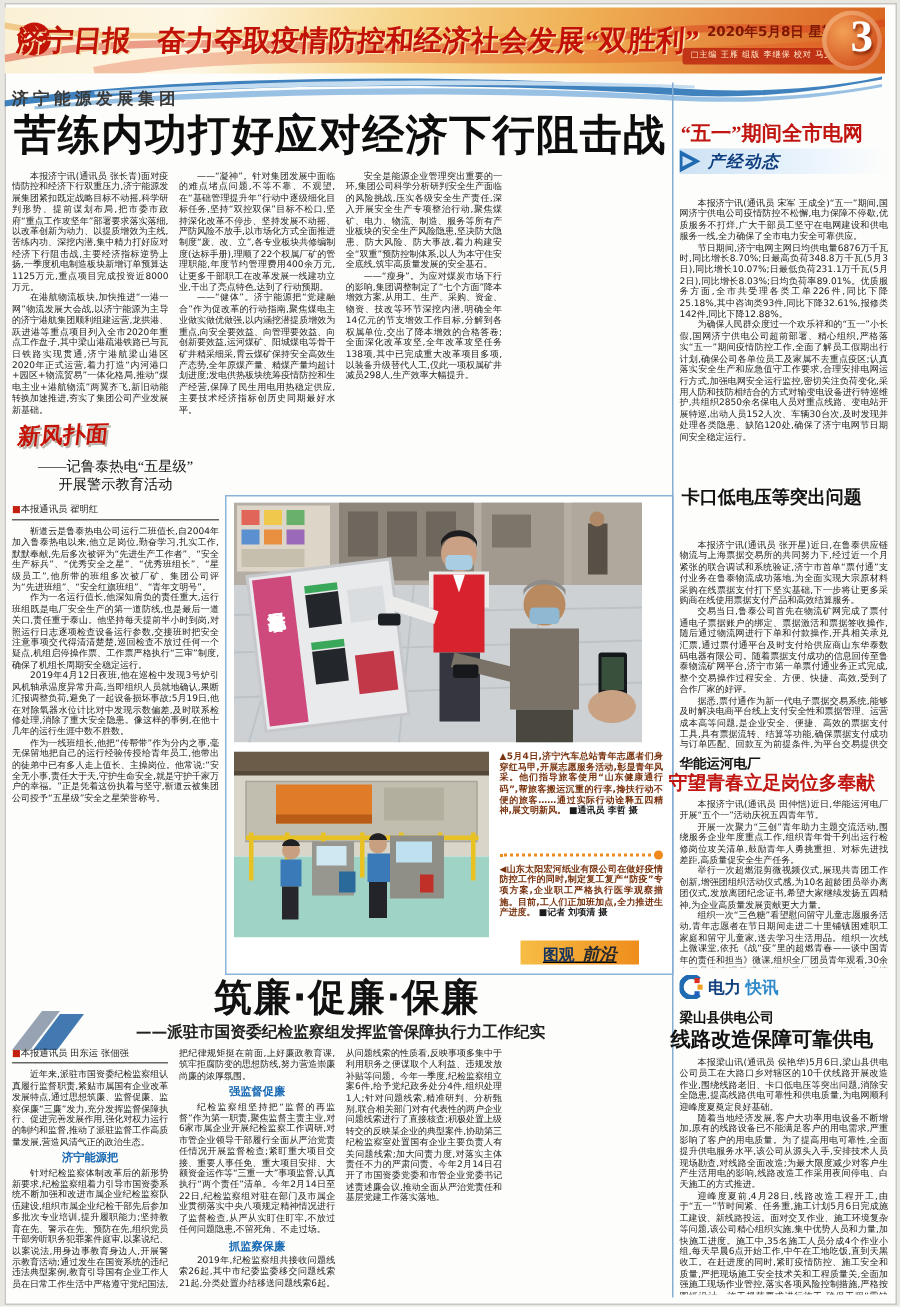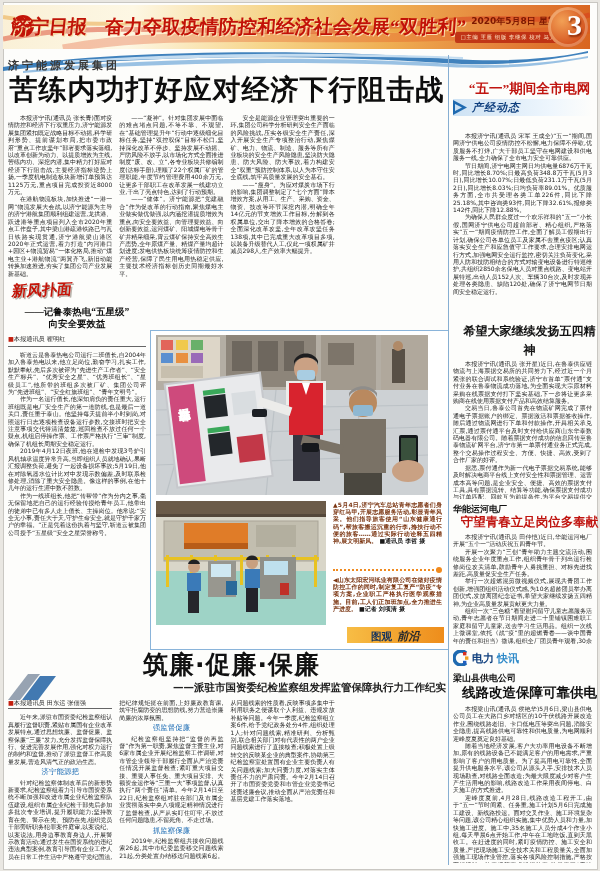--- a/index.html
+++ b/index.html
@@ -42,58 +42,58 @@
   .cols4{column-count:4;column-gap:7px;column-fill:auto;}
   
   .main-art{left:8px;top:114px;width:438px;height:165px;}
   
   .feat-label{position:absolute;left:12px;top:281px;font-size:15px;font-weight:900;color:#c41408;
               font-family:"Liberation Serif","DejaVu Serif",serif;transform:skewX(-8deg) rotate(-2deg);
               text-shadow:1.5px 1.5px 0 #b9b4ac;}
   .feat{position:absolute;left:8px;top:303px;width:138px;}
   .feat-title{font-family:"Liberation Serif","DejaVu Serif",serif;font-size:14px;font-weight:900;
               color:#111;text-align:center;margin:0;}
-  .feat-sub{font-size:9.5px;font-weight:bold;color:#111;text-align:center;line-height:12px;margin-top:3px;
+  .feat-sub{font-size:9.5px;font-weight:normal;color:#111;text-align:center;line-height:12px;margin-top:3px;
             font-family:"Liberation Serif","DejaVu Serif",serif;}
   .byline{font-size:6.2px;color:#222;border-bottom:.8px solid #666;padding-bottom:2px;margin:5px 0 4px 0;}
   .byline .sq{color:#c42010;}
   .feat .newsbody{height:308px;}
   
   .photo-box{position:absolute;left:150px;top:330px;width:297px;height:318px;background:#fff;
              border:1px solid #8ab4da;}
   .ph1{position:absolute;left:5px;top:4px;width:272px;height:160px;}
   .ph2{position:absolute;left:5px;top:170px;width:170px;height:124px;}
   .cap{position:absolute;left:182px;width:109px;font-size:6px;line-height:7.2px;color:#7a3410;
        font-weight:bold;text-align:justify;}
   .cap .credit{color:#1a1a1a;}
   .cap1{top:170px;height:64px;}
   .dotted{position:absolute;left:182px;top:238px;width:105px;border-top:2px dotted #f08a1e;}
   .dotted::after{content:"";position:absolute;right:-4px;top:-4px;width:6px;height:6px;border-radius:50%;
                  background:#f08a1e;}
   .cap2{top:245px;height:50px;}
-  .photo-label{position:absolute;left:196px;top:296px;width:97px;height:16px;line-height:16px;
-               background:linear-gradient(90deg,#f7bd45,#ee8d1c);text-align:center;}
+  .photo-label{position:absolute;left:196px;top:296px;width:79px;height:16px;line-height:16px;
+               background:linear-gradient(90deg,#f7bd45,#ee8d1c);text-align:center;text-decoration:underline;}
   .photo-label .pl1{font-size:10.5px;font-weight:900;color:#14335e;}
   .photo-label .pl2{font-size:11.5px;font-weight:900;color:#25282c;
                     font-family:"Liberation Serif","DejaVu Serif",serif;font-style:italic;}
   
   .int-title{position:absolute;left:143px;top:648px;font-size:25px;font-weight:900;color:#111;
              font-family:"DejaVu Sans","Liberation Sans",sans-serif;letter-spacing:1px;}
-  .int-sub{position:absolute;left:8px;top:681px;width:438px;text-align:right;font-size:10.5px;
+  .int-sub{position:absolute;left:8px;top:681px;width:438px;text-align:center;font-size:10.5px;
            font-weight:bold;color:#222;}
   .int-deco{position:absolute;left:8px;top:674px;}
   .int-body{left:8px;top:699px;width:438px;height:164px;}
-  .int-body h4{color:#1467b2;font-size:7.5px;text-align:center;margin:3px 0;font-weight:normal;}
+  .int-body h4{color:#1467b2;font-size:7.5px;text-align:center;margin:3px 0;font-weight:bold;}
   
   .vrule{position:absolute;left:448px;top:55px;width:1px;height:810px;background:#86aed2;}
   .badge1{position:absolute;left:453px;top:56px;width:139px;height:17px;
           background:linear-gradient(90deg,#cde2f4,#eef6fd 70%,rgba(255,255,255,0));
           display:flex;align-items:center;margin-top:43px;}
   .badge1 .txt{font-size:11px;font-weight:900;color:#0f3f7e;font-style:italic;letter-spacing:1px;margin-left:3px;}
-  .r-title-red,.r-title-blk{position:absolute;left:460px;width:139px;text-align:center;
+  .r-title-red,.r-title-blk{position:absolute;left:445px;width:139px;text-align:center;
           font-family:"Liberation Serif","DejaVu Serif",serif;font-weight:900;line-height:1.55;}
   .r-title-red{color:#c01510;}
   .r-title-blk{color:#121212;}
   .r-kicker{position:absolute;left:453px;width:139px;text-align:left;font-size:9px;font-weight:bold;color:#121212;}
   .rbody{position:absolute;left:453px;width:139px;}
   .badge2{position:absolute;left:453px;top:650px;height:16px;display:flex;align-items:center;gap:3px;}
   .badge2 .b{font-size:11px;font-weight:900;color:#0f3f7e;}
   .badge2 .l{font-size:11px;font-weight:900;color:#2f8ac9;}
 </style>
 </head>
@@ -136,21 +136,21 @@
     <p>——“凝神”。针对集团发展中面临的难点堵点问题,不等不靠、不观望,在“基础管理提升年”行动中逐级细化目标任务,坚持“双控双保”目标不松口,坚持深化改革不停步、坚持发展不动摇、严防风险不放手,以市场化方式全面推进制度“废、改、立”,各专业板块共修编制度(达标手册),理顺了22个权属厂矿的管理职能,年度节约管理费用400余万元,让更多干部职工在改革发展一线建功立业,干出了亮点特色,达到了行动预期。</p>
     <p>——“健体”。济宁能源把“党建融合”作为促改革的行动指南,聚焦煤电主业做实做优做强,以内涵挖潜提质增效为重点,向安全要效益、向管理要效益、向创新要效益,运河煤矿、阳城煤电等骨干矿井精采细采,霄云煤矿保持安全高效生产态势,全年原煤产量、精煤产量均超计划进度;发电供热板块统筹疫情防控和生产经营,保障了民生用电用热稳定供应,主要技术经济指标创历史同期最好水平。</p>
     <p>安全是能源企业管理突出重要的一环,集团公司科学分析研判安全生产面临的风险挑战,压实各级安全生产责任,深入开展安全生产专项整治行动,聚焦煤矿、电力、物流、制造、服务等所有产业板块的安全生产风险隐患,坚决防大隐患、防大风险、防大事故,着力构建安全“双重”预防控制体系,以人为本守住安全底线,筑牢高质量发展的安全基石。</p>
     <p>——“瘦身”。为应对煤炭市场下行的影响,集团调整制定了“七个方面”降本增效方案,从用工、生产、采购、资金、物资、技改等环节深挖内潜,明确全年14亿元的节支增效工作目标,分解到各权属单位,交出了降本增效的合格答卷;全面深化改革攻坚,全年改革攻坚任务138项,其中已完成重大改革项目多项,以装备升级替代人工,仅此一项权属矿井减员298人,生产效率大幅提升。</p>
   </div>
 
 <div class="feat-label">新风扑面</div>
 <div class="feat">
   <div class="feat-sub">
     <div>——记鲁泰热电“五星级”</div>
-    <div>向安全要效益</div>
+    <div>开展警示教育活动</div>
   </div>
   <div class="byline"><span class="sq">■</span><span>本报通讯员 翟明红</span></div>
   <div class="newsbody">
       <p>靳道云是鲁泰热电公司运行二班值长,自2004年加入鲁泰热电以来,他立足岗位,勤奋学习,扎实工作,默默奉献,先后多次被评为“先进生产工作者”、“安全生产标兵”、“优秀安全之星”、“优秀班组长”、“星级员工”,他所带的班组多次被厂矿、集团公司评为“先进班组”、“安全红旗班组”、“青年文明号”。</p>
       <p>作为一名运行值长,他深知肩负的责任重大,运行班组既是电厂安全生产的第一道防线,也是最后一道关口,责任重于泰山。他坚持每天提前半小时到岗,对照运行日志逐项检查设备运行参数,交接班时把安全注意事项交代得清清楚楚,巡回检查不放过任何一个疑点,机组启停操作票、工作票严格执行“三审”制度,确保了机组长周期安全稳定运行。</p>
       <p>2019年4月12日夜班,他在巡检中发现3号炉引风机轴承温度异常升高,当即组织人员就地确认,果断汇报调整负荷,避免了一起设备损坏事故;5月19日,他在对除氧器水位计比对中发现示数偏差,及时联系检修处理,消除了重大安全隐患。像这样的事例,在他十几年的运行生涯中数不胜数。</p>
       <p>作为一线班组长,他把“传帮带”作为分内之事,毫无保留地把自己的运行经验传授给青年员工,他带出的徒弟中已有多人走上值长、主操岗位。他常说:“安全无小事,责任大于天,守护生命安全,就是守护千家万户的幸福。”正是凭着这份执着与坚守,靳道云被集团公司授予“五星级”安全之星荣誉称号。</p>
     </div>
 </div>
 
@@ -313,21 +313,21 @@
 <div class="r-title-red" style="top:79px;font-size:13.5px;">
   <div>“五一”期间全市电网</div>
 </div>
 <div class="rbody newsbody" style="top:132px;height:186px;">
     <p>本报济宁讯(通讯员 宋军 王成全)“五一”期间,国网济宁供电公司疫情防控不松懈,电力保障不停歇,优质服务不打烊,广大干部员工坚守在电网建设和供电服务一线,全力确保了全市电力安全可靠供应。</p>
     <p>节日期间,济宁电网主网日均供电量6876万千瓦时,同比增长8.70%;日最高负荷348.8万千瓦(5月3日),同比增长10.07%;日最低负荷231.1万千瓦(5月2日),同比增长8.03%;日均负荷率89.01%。优质服务方面,全市共受理各类工单226件,同比下降25.18%,其中咨询类93件,同比下降32.61%,报修类142件,同比下降12.88%。</p>
     <p>为确保人民群众度过一个欢乐祥和的“五一”小长假,国网济宁供电公司超前部署、精心组织,严格落实“五一”期间疫情防控工作,全面了解员工假期出行计划,确保公司各单位员工及家属不去重点疫区;认真落实安全生产和应急值守工作要求,合理安排电网运行方式,加强电网安全运行监控,密切关注负荷变化,采用人防和技防相结合的方式对输变电设备进行特巡维护,共组织2850余名保电人员对重点线路、变电站开展特巡,出动人员152人次、车辆30台次,及时发现并处理各类隐患、缺陷120处,确保了济宁电网节日期间安全稳定运行。</p>
   </div>
 
 <div class="r-title-blk" style="top:322px;font-size:12px;">
-  <div>希望大家继续发扬五四精神</div>
+  <div>卡口低电压等突出问题</div>
 </div>
 <div class="rbody newsbody" style="top:360px;height:139px;">
     <p>本报济宁讯(通讯员 张开星)近日,在鲁泰供应链物流与上海票据交易所的共同努力下,经过近一个月紧张的联合调试和系统验证,济宁市首单“票付通”支付业务在鲁泰物流成功落地,为全面实现大宗原材料采购在线票据支付打下坚实基础,下一步将让更多采购商在线使用票据支付产品和高效结算服务。</p>
     <p>交易当日,鲁泰公司首先在物流矿网完成了票付通电子票据账户的绑定、票据激活和票据签收操作,随后通过物流网进行下单和付款操作,开具相关承兑汇票,通过票付通平台及时支付给供应商山东华泰数码电器有限公司。随着票据支付成功的信息回传至鲁泰物流矿网平台,济宁市第一单票付通业务正式完成,整个交易操作过程安全、方便、快捷、高效,受到了合作厂家的好评。</p>
     <p>据悉,票付通作为新一代电子票据交易系统,能够及时解决电商平台线上支付安全性和票据管理、运营成本高等问题,是企业安全、便捷、高效的票据支付工具,具有票据流转、结算等功能,确保票据支付成功与订单匹配、回款互为前提条件,为平台交易提供交易担保功能,有效解决买卖双方的资金风险和操作风险,又能解决传统规则下交易双方的信任问题。</p>
   </div>
 
 <div class="r-kicker" style="top:503px;">华能运河电厂</div>
 <div class="r-title-red" style="top:513px;font-size:12.5px;">守望青春立足岗位多奉献</div>
 <div class="rbody newsbody" style="top:533px;height:112px;">

